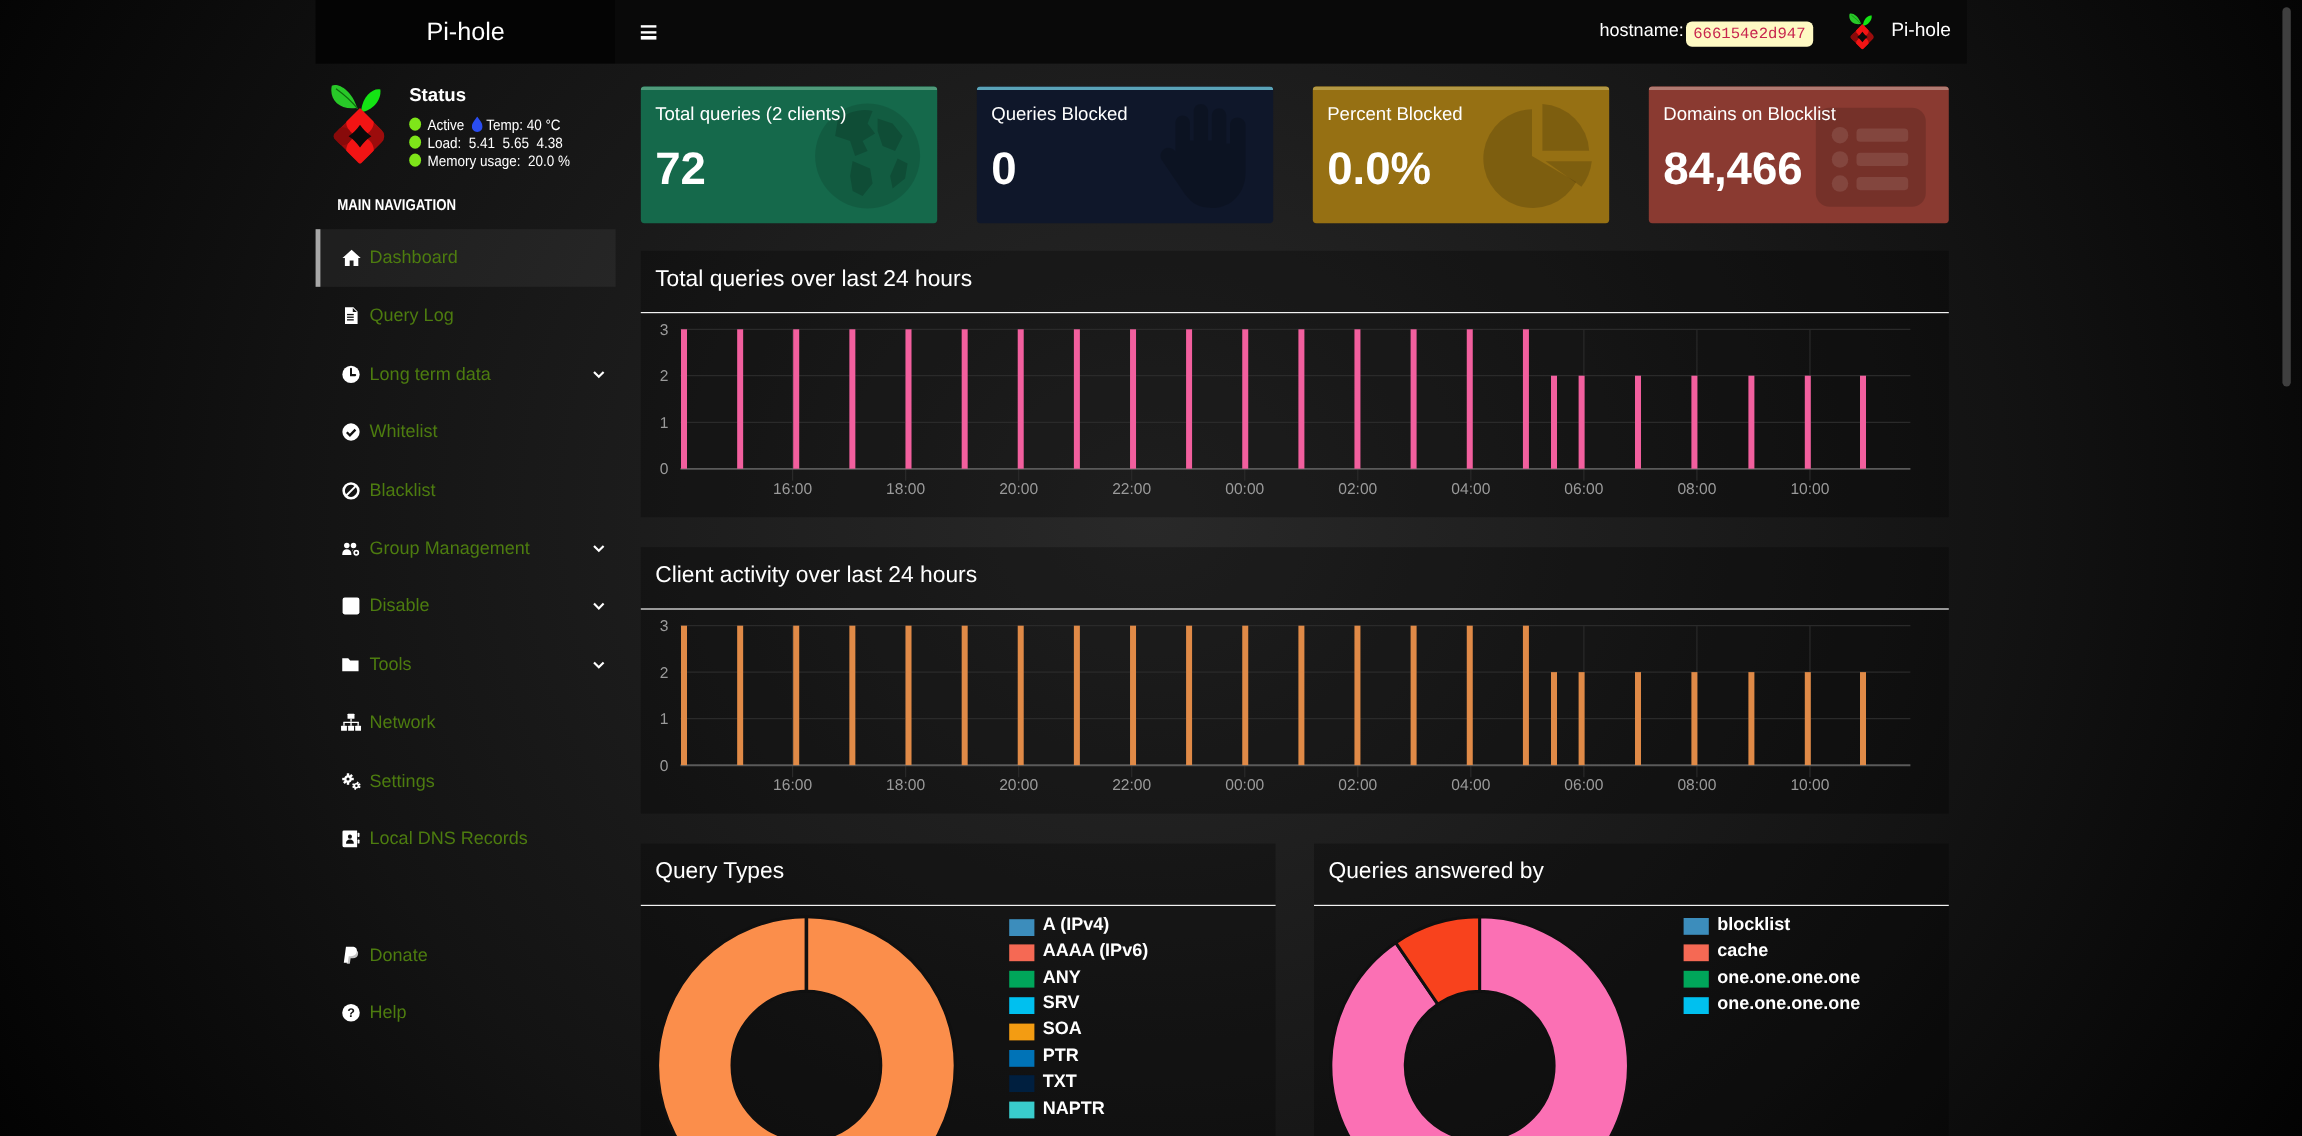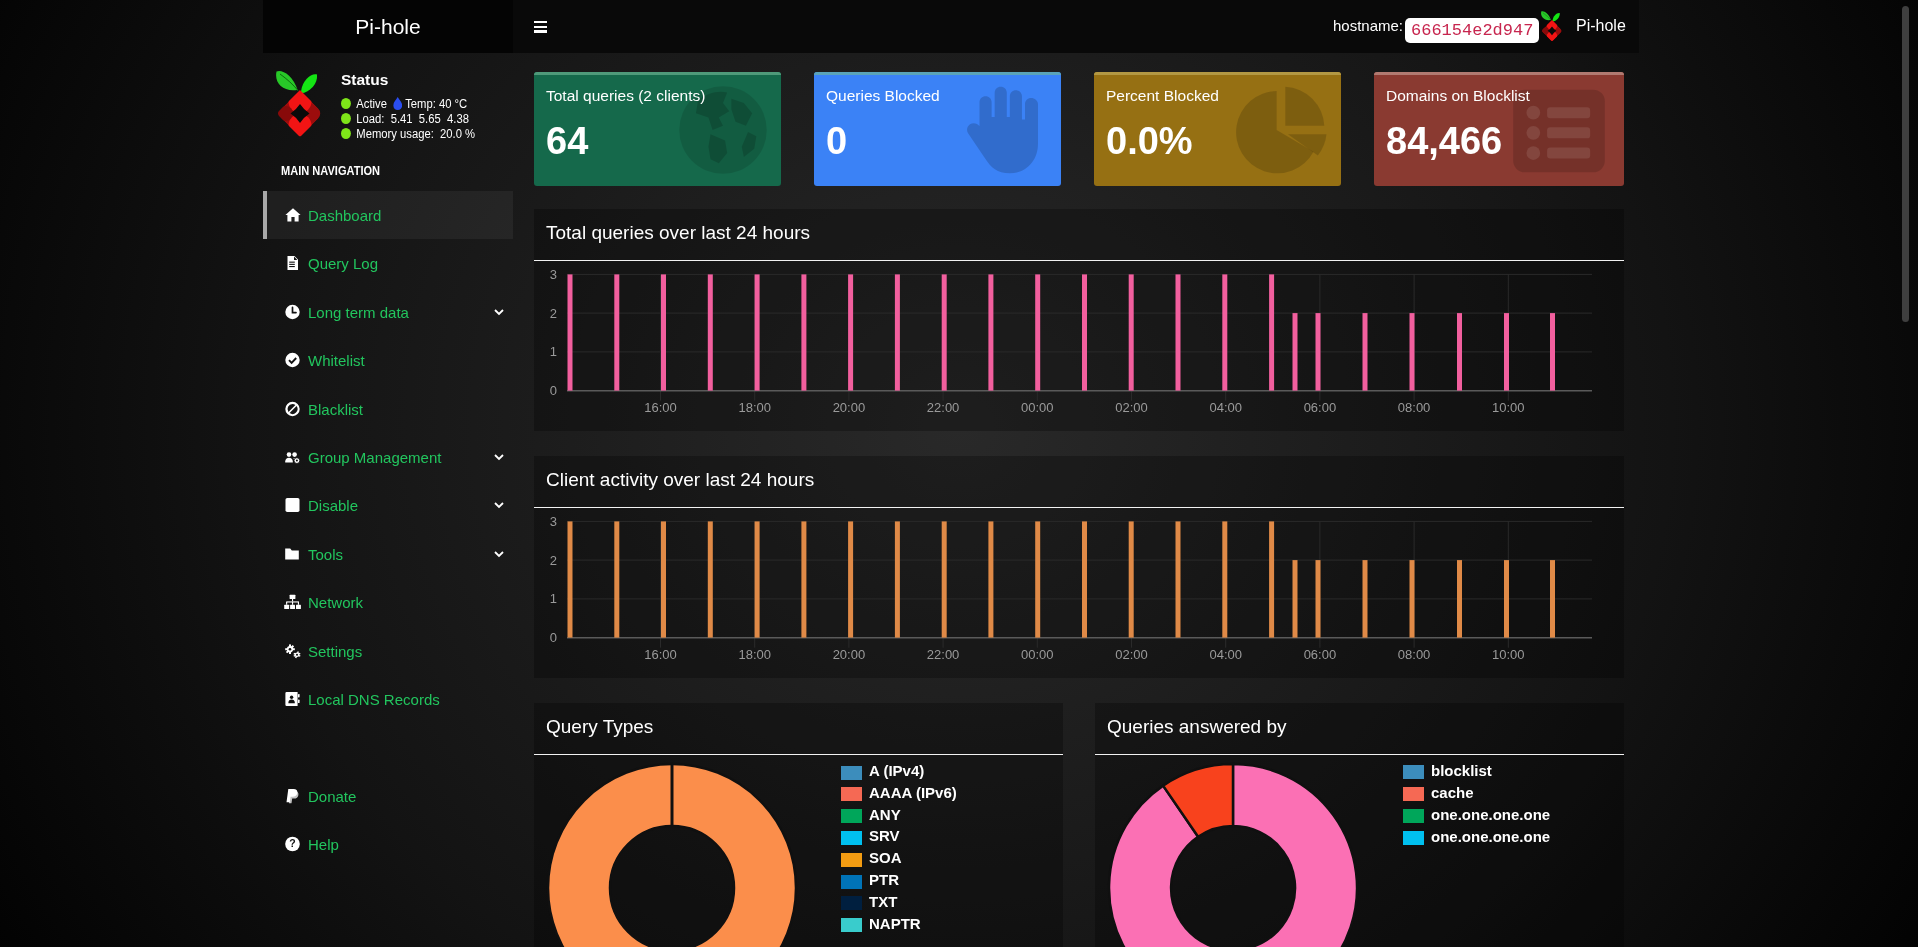--- a/index.html
+++ b/index.html
@@ -8,30 +8,30 @@
   background:radial-gradient(ellipse 1150px 1050px at 50% 45%, #292929 0%, #131313 62%, #010101 100%); }
 .abs { position:absolute; }
 .app { position:absolute; left:263px; top:0; width:1376px; height:947px; }
 .logobar { position:absolute; left:0; top:0; width:250px; height:53px; background:#040404;
   color:#fff; font-size:21px; text-align:center; line-height:53px; font-weight:300;}
 .logobar b { font-weight:400; }
 .navbar { position:absolute; left:250px; top:0; right:0; height:53px; background:#090909; }
 .burger { position:absolute; left:21px; top:21px; width:13px; height:12px; }
 .burger div { height:2.4px; background:#fff; margin-bottom:2.2px; }
 .nright span, .nright code, .nright .rsp { position:absolute; color:#fff; font-size:15px; }
-.nright code { background:#ffffff; color:#c7254e; font-family:"Liberation Mono",monospace;
-  font-size:17px; padding:3px 6px; border-radius:5px; }
+.nright code { background:#fef9c3; color:#c7254e; font-family:"Liberation Mono",monospace;
+  font-size:13px; padding:3px 6px; border-radius:5px; }
 .nright .ph { font-size:16px; }
 .sidebar { position:absolute; left:0; top:53px; width:250px; bottom:0; color:#fff; }
 .upanel { position:absolute; left:0; top:0; width:100%; height:94px; }
 .status-t { position:absolute; left:78px; top:18px; font-size:15.5px; font-weight:700; }
 .srow { position:absolute; left:78px; font-size:12.5px; line-height:15px; white-space:nowrap; transform:scaleX(.9); transform-origin:0 50%; }
 .dot { display:inline-block; width:11px; height:11px; border-radius:50%; background:#7ee519; margin-right:6px; vertical-align:-1px;}
 .mainnav { position:absolute; left:18px; top:110px; font-size:13px; font-weight:700; color:#fff; transform:scaleX(.85); transform-origin:0 50%;}
-.mi { position:absolute; left:0; width:100%; color:#22c55e; font-size:15px; }
+.mi { position:absolute; left:0; width:100%; color:#4d7c0f; font-size:15px; }
 .mi.active { background:rgba(255,255,255,0.055); border-left:4px solid #a8a8a8; }
 .mi span { position:absolute; left:45px; top:50%; transform:translateY(-50%); }
 .mi.active span { left:41px; }
 .mico { position:absolute; left:21px; top:50%; transform:translateY(-50%); }
 .mi.active .mico { left:17px; }
 .chev { position:absolute; right:8px; top:50%; transform:translateY(-50%); }
 .card { position:absolute; top:72px; height:114px; border-radius:3px; overflow:hidden; color:#fff; }
 .cardtop { position:absolute; left:0; top:0; width:100%; height:3px; }
 .ctitle { position:absolute; left:12px; top:15px; font-size:15.5px; }
 .cvalue { position:absolute; left:12px; top:48px; font-size:38px; font-weight:700; }
@@ -203,23 +203,23 @@
 <div class="abs ltxt" style="left:1431px;top:805.5px">one.one.one.one</div>
 <div class="abs" style="left:1403px;top:831.0px;width:21px;height:14px;background:#00c0ef"></div>
 <div class="abs ltxt" style="left:1431px;top:827.5px">one.one.one.one</div>
 <div class="card" style="left:534px;background:#15694b;width:247px">
 <div class="cardtop" style="background:#4f9a7a"></div>
 <svg width="100" height="100" viewBox="0 0 24 24" style="position:absolute;right:8px;top:8px">
 <circle cx="12" cy="12" r="10.5" fill="rgba(0,0,0,0.12)"></circle>
 <path d="M6 5c2-2 5-2.5 7-2l-1 2.5 1.5 2L11 9l1 2-2.5 1-1-3L5.5 8Z M14 4.5l3 1 2 2.5-1.5 3-2.5-1-1-3ZM9 13l3.5 1.5.5 3-2 2.5-2-1-.5-3ZM18 12.5l2 1-.5 3-2.5 2-.5-2.5Z" fill="rgba(0,0,0,0.16)"></path>
     </svg>
 <div class="ctitle">Total queries (2 clients)</div>
-<div class="cvalue">64</div>
+<div class="cvalue">72</div>
 </div>
-<div class="card" style="left:814px;background:#3b82f6;width:247px">
+<div class="card" style="left:814px;background:#0f172a;width:247px">
 <div class="cardtop" style="background:#5aa3b8"></div>
 <svg width="104" height="104" viewBox="0 0 24 24" style="position:absolute;right:10px;top:6px" fill="rgba(0,0,0,0.17)">
 <path d="M7.5 10V5.6c0-.8.6-1.4 1.4-1.4s1.4.6 1.4 1.4V9h.7V3.4c0-.8.6-1.4 1.4-1.4s1.4.6 1.4 1.4V9h.7V4.2c0-.8.6-1.4 1.4-1.4s1.4.6 1.4 1.4V9.6h.7V6c0-.8.6-1.4 1.4-1.4S21 5.2 21 6v9.2c0 3.8-2.6 6.8-6.5 6.8-3 0-4.3-1.3-5.7-3.4l-3.9-5.8c-.5-.7-.3-1.6.4-2.1.7-.5 1.7-.3 2.2.4z"></path>
     </svg>
 <div class="ctitle">Queries Blocked</div>
 <div class="cvalue">0</div>
 </div>
 <div class="card" style="left:1094px;background:#967013;width:247px">
 <div class="cardtop" style="background:#b39843"></div>
 <svg width="104" height="104" viewBox="0 0 24 24" style="position:absolute;right:8px;top:6px" fill="rgba(0,0,0,0.16)">

